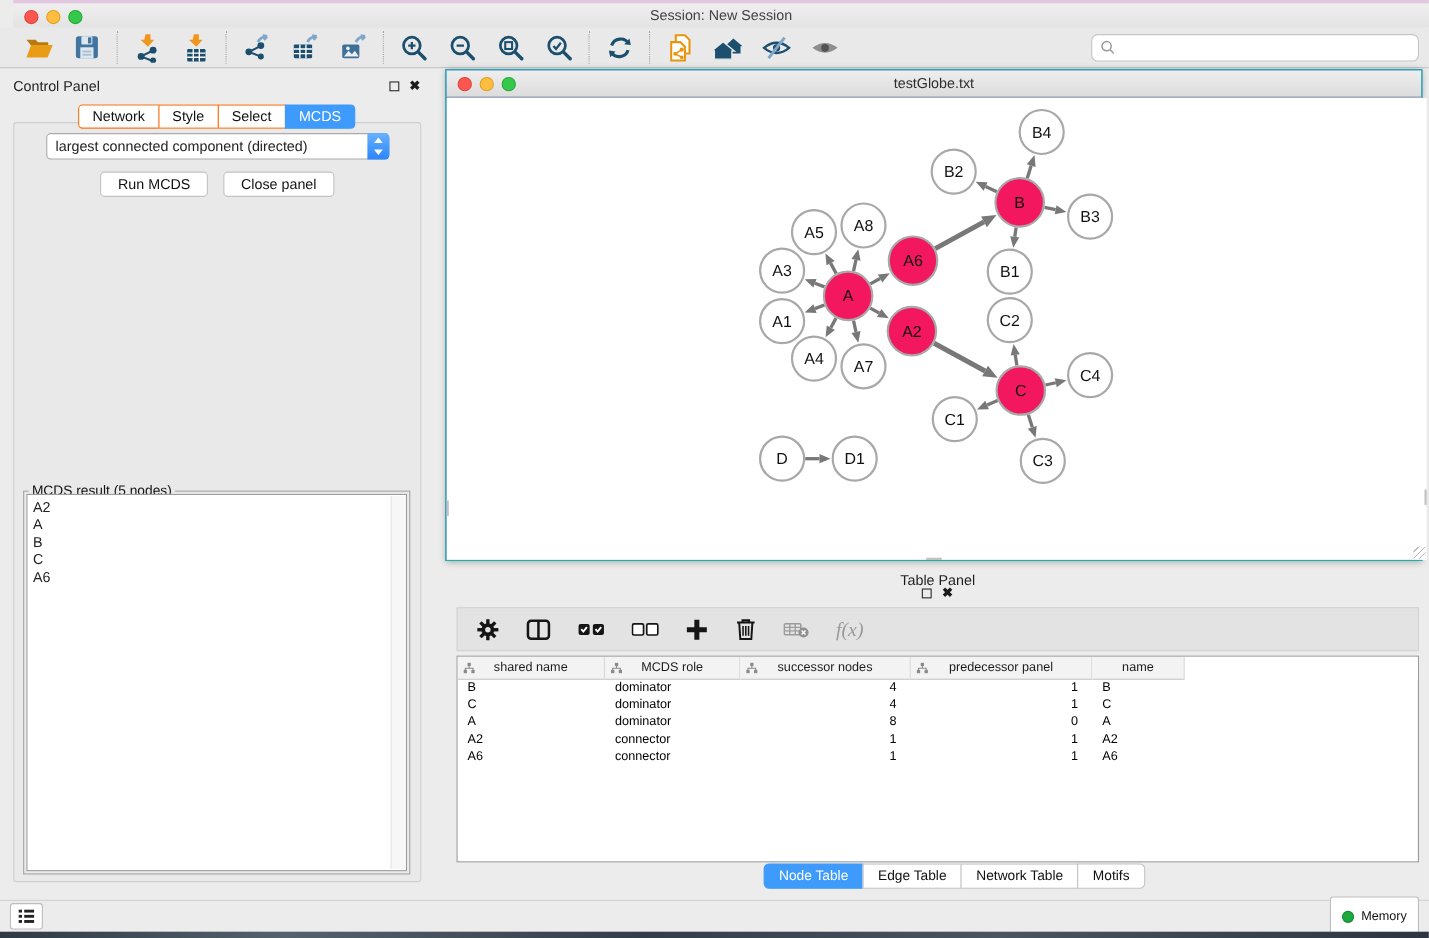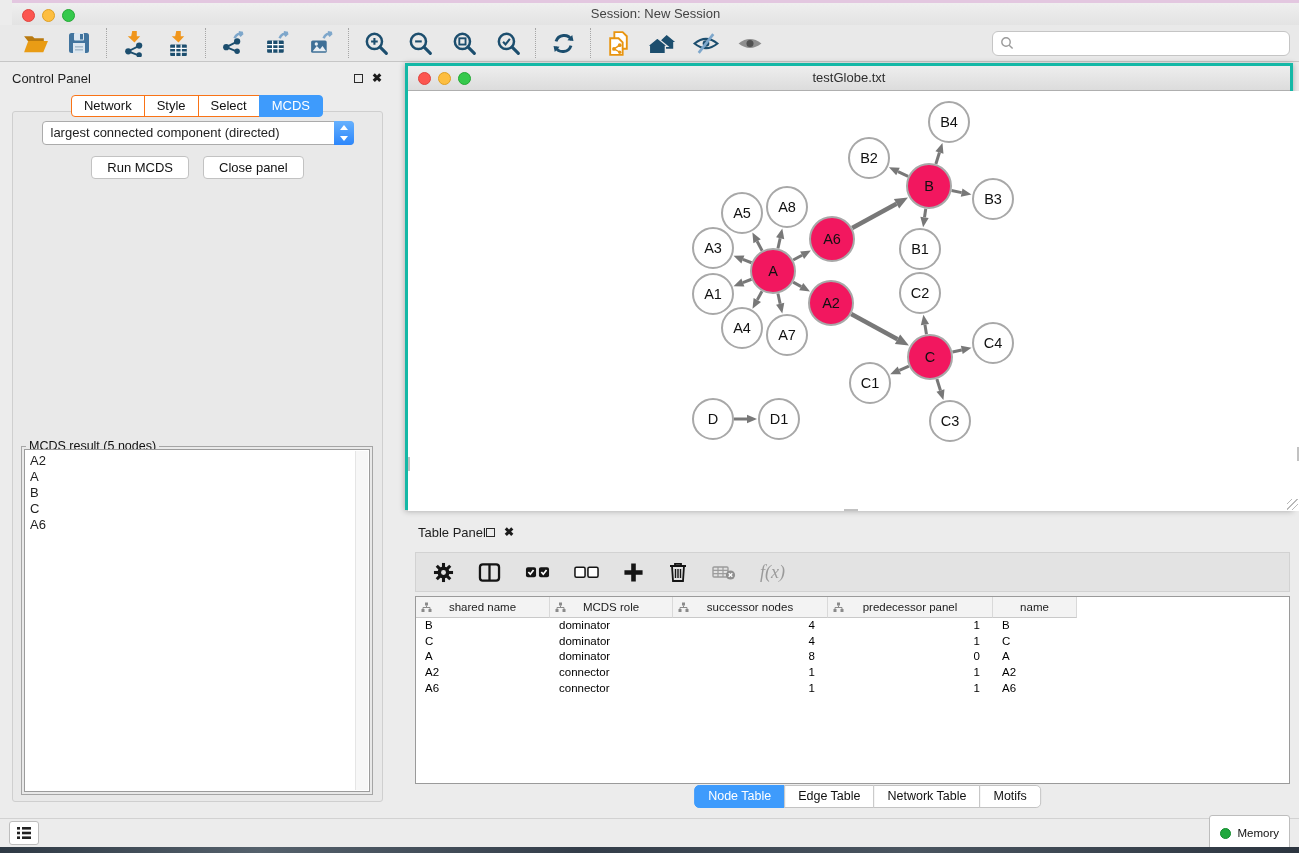--- a/index.html
+++ b/index.html
@@ -53,34 +53,34 @@
   .btn-row { display:flex; justify-content:center; gap:14px; margin-top:11px; }
   .push-btn { background:#fff; border:1px solid #C2C2C2; border-radius:4px; font-size:13px; font-family:"Liberation Sans",sans-serif;
     padding:3px 15px; height:23px; cursor:pointer; color:#111; }
   .result-box { position:absolute; left:8px; right:9px; top:334px; bottom:6px; border:1px solid #A5A5A5; }
   .result-legend { position:absolute; top:-8px; left:4px; background:#E9E9E9; padding:0 3px; font-size:12.5px; color:#111; }
   .result-list { position:absolute; inset:2px; background:#fff; border:1px solid #9C9C9C; font-size:13px; padding:3px 0 0 5px; line-height:16px; overflow:hidden; }
   .result-scroll { position:absolute; top:1px; bottom:1px; right:1px; width:13px; background:#F7F7F7; border-left:1px solid #E5E5E5; }
 
   
   .network-window { position:absolute; left:405px; top:63px; width:888px; height:447px; background:#1d4ed8;
-    border:3px solid #14b8a6; box-shadow:0 1px 6px rgba(0,0,0,.3); }
+    border:1px solid #14b8a6; box-shadow:0 1px 6px rgba(0,0,0,.3); }
   .nw-titlebar { height:25px; background:linear-gradient(#EEEEEE,#DCDCDC); border-bottom:1px solid #AFAFAF; position:relative; }
   .nw-title { text-align:center; font-size:13px; line-height:24px; color:#2E2E2E; }
   .nw-traffic { position:absolute; left:10px; top:6px; display:flex; gap:7px; }
   .nw-canvas { position:relative; width:891px; height:420px; background:#fff; overflow:hidden; }
   .nw-canvas svg { position:absolute; inset:0; }
   .nub-v { position:absolute; width:4px; height:14px; background:#C2C2C2; }
   .nub-h { position:absolute; width:14px; height:4px; background:#C2C2C2; }
   .resize-corner { position:absolute; right:1px; bottom:1px; width:11px; height:11px;
     background:repeating-linear-gradient(135deg,transparent 0 3px,#B9B9B9 3px 4px); }
 
   
   .table-panel { position:absolute; left:405px; top:520px; width:894px; height:292px; background:#ECECEC; }
-  .tp-header { height:24px; display:flex; align-items:center; padding:0 12px 0 13px; }
+  .tp-header { height:24px; display:flex; align-items:center; padding:0 12px 0 13px;flex-direction:column; }
   .tp-title { font-size:13px; color:#1E1E1E; }
   .tp-toolbar { position:absolute; left:10px; right:9px; top:32px; height:40px; background:#E3E3E3; border:1px solid #D2D2D2;
     display:flex; align-items:center; gap:24px; padding-left:17px; }
   .tp-btn { display:flex; align-items:center; cursor:pointer; }
   .tp-btn.disabled { cursor:default; }
   .fx-label { font-family:"Liberation Serif",serif; font-style:italic; font-size:18px; color:#9A9A9A; }
   .tp-table { position:absolute; left:10px; right:9px; top:76px; height:188px; background:#fff; border:1px solid #9A9A9A; overflow:hidden; }
   .thead { display:flex; height:21px; }
   .th { background:#F3F3F3; border-bottom:1px solid #C9C9C9; border-right:1px solid #D9D9D9; display:flex; align-items:center; justify-content:center; gap:5px; font-size:11.5px; color:#1C1C1C; position:relative; }
   .th .hd-ic { position:absolute; left:5px; top:5px; }

